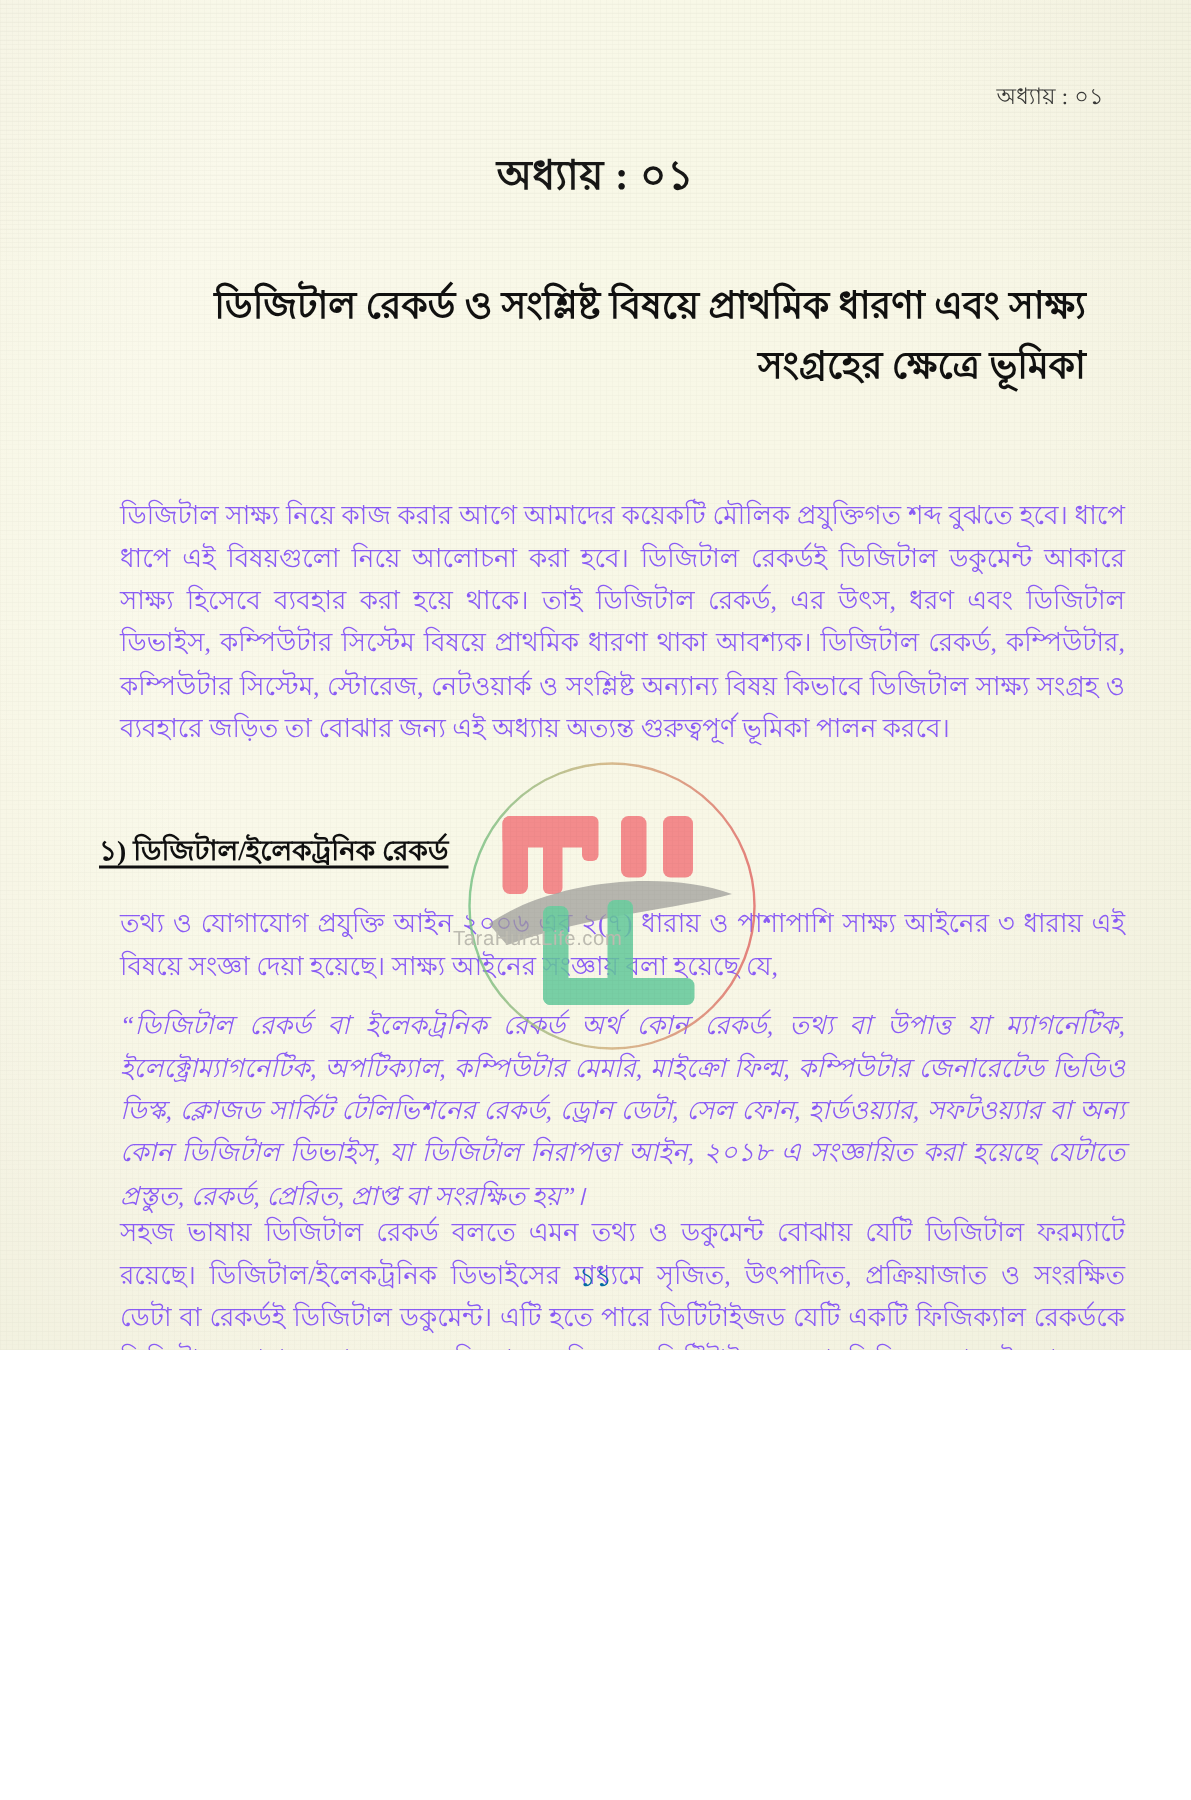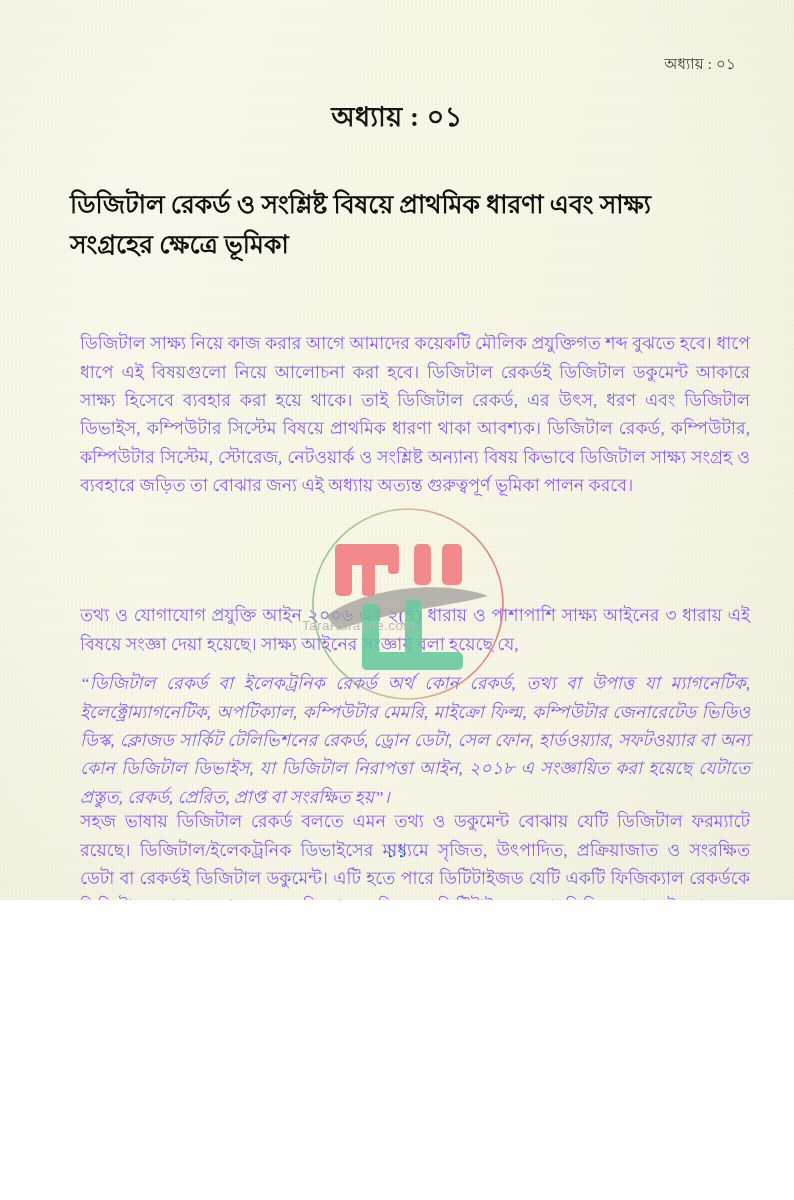--- a/index.html
+++ b/index.html
@@ -46,21 +46,21 @@
     font-size: 27px;
     font-weight: bold;
     color: #171716;
     letter-spacing: .5px;
   }
   .chapter-title {
     position: absolute;
     top: 168px;
     left: 70px;
     width: 654px;
-    text-align: left;
+    text-align: right;
     font-size: 25px;
     font-weight: bold;
     line-height: 1.62;
     color: #111110;
   }
   .body-block {
     position: absolute;
     left: 80px;
     width: 670px;
     color: #8b5cf6;
@@ -138,20 +138,21 @@
   <div class="paper-tint"></div>
 
   <div class="running-head">অধ্যায় : ০১</div>
 
   <div class="chapter-label">অধ্যায় : ০১</div>
 
   <h1 class="chapter-title">ডিজিটাল রেকর্ড ও সংশ্লিষ্ট বিষয়ে প্রাথমিক ধারণা এবং সাক্ষ্য সংগ্রহের ক্ষেত্রে ভূমিকা</h1>
 
   <p class="body-block p1">ডিজিটাল সাক্ষ্য নিয়ে কাজ করার আগে আমাদের কয়েকটি মৌলিক প্রযুক্তিগত শব্দ বুঝতে হবে। ধাপে ধাপে এই বিষয়গুলো নিয়ে আলোচনা করা হবে। ডিজিটাল রেকর্ডই ডিজিটাল ডকুমেন্ট আকারে সাক্ষ্য হিসেবে ব্যবহার করা হয়ে থাকে। তাই ডিজিটাল রেকর্ড, এর উৎস, ধরণ এবং ডিজিটাল ডিভাইস, কম্পিউটার সিস্টেম বিষয়ে প্রাথমিক ধারণা থাকা আবশ্যক। ডিজিটাল রেকর্ড, কম্পিউটার, কম্পিউটার সিস্টেম, স্টোরেজ, নেটওয়ার্ক ও সংশ্লিষ্ট অন্যান্য বিষয় কিভাবে ডিজিটাল সাক্ষ্য সংগ্রহ ও ব্যবহারে জড়িত তা বোঝার জন্য এই অধ্যায় অত্যন্ত গুরুত্বপূর্ণ ভূমিকা পালন করবে।</p>
 
+  <h2 class="section-head">১) ডিজিটাল/ইলেকট্রনিক রেকর্ড</h2>
 
   <p class="body-block p2">তথ্য ও যোগাযোগ প্রযুক্তি আইন ২০০৬ এর ২(৭) ধারায় ও পাশাপাশি সাক্ষ্য আইনের ৩ ধারায় এই বিষয়ে সংজ্ঞা দেয়া হয়েছে। সাক্ষ্য আইনের সংজ্ঞায় বলা হয়েছে যে,</p>
 
   <p class="body-block p3 quote">“ডিজিটাল রেকর্ড বা ইলেকট্রনিক রেকর্ড অর্থ কোন রেকর্ড, তথ্য বা উপাত্ত যা ম্যাগনেটিক, ইলেক্ট্রোম্যাগনেটিক, অপটিক্যাল, কম্পিউটার মেমরি, মাইক্রো ফিল্ম, কম্পিউটার জেনারেটেড ভিডিও ডিস্ক, ক্লোজড সার্কিট টেলিভিশনের রেকর্ড, ড্রোন ডেটা, সেল ফোন, হার্ডওয়্যার, সফটওয়্যার বা অন্য কোন ডিজিটাল ডিভাইস, যা ডিজিটাল নিরাপত্তা আইন, ২০১৮ এ সংজ্ঞায়িত করা হয়েছে যেটাতে প্রস্তুত, রেকর্ড, প্রেরিত, প্রাপ্ত বা সংরক্ষিত হয়”।</p>
 
   <p class="body-block p4">সহজ ভাষায় ডিজিটাল রেকর্ড বলতে এমন তথ্য ও ডকুমেন্ট বোঝায় যেটি ডিজিটাল ফরম্যাটে রয়েছে। ডিজিটাল/ইলেকট্রনিক ডিভাইসের মাধ্যমে সৃজিত, উৎপাদিত, প্রক্রিয়াজাত ও সংরক্ষিত ডেটা বা রেকর্ডই ডিজিটাল ডকুমেন্ট। এটি হতে পারে ডিটিটাইজড যেটি একটি ফিজিক্যাল রেকর্ডকে ডিজিটাল রূপদান করা যেমনঃ ছবি থেকে ছবি তুলে ডিটিটাইজড করা, ভিডিও করা, বই স্ক্যান করে পিডিএফ করা। আবার ডিজিটাল রেকর্ড হতে পারে শুরু হতেই ডিজিটাইজড হিসেবেই উৎপাদিত এবং যার কখনো ফিজিক্যাল রূপ ছিলই না। যেমনঃ ইমেইল, সোশ্যাল মিডিয়া পোস্ট। ডিজিটাল রেকর্ড ডিজিটালি সংরক্ষণ করা যায় এবং সহজে প্রবেশযোগ্য করা যায়। ডিজিটাল রেকর্ডকেই বৃহত্তর অর্থে ইলেকট্রনিক রেকর্ড বলা হয়ে থাকে। 'ডিজিটাল' বলতে বোঝায় যেকোন তথ্য যা বাইনারি বিন্যাসে সংরক্ষিত থাকে (অর্থাৎ, ০ এবং ১ এর একটি সিরিজ), এটি যে মাধ্যমটিতেই সংরক্ষিত বা প্রেরণ করা হোক না কেন। অন্যদিকে, "ইলেক্ট্রনিক" বলতে বোঝায় যে কোনো কিছু যা বিদ্যুৎ</p>
 
   <div class="watermark">
     <svg width="212" height="212" viewBox="0 0 212 212" aria-hidden="true">
       <defs>

